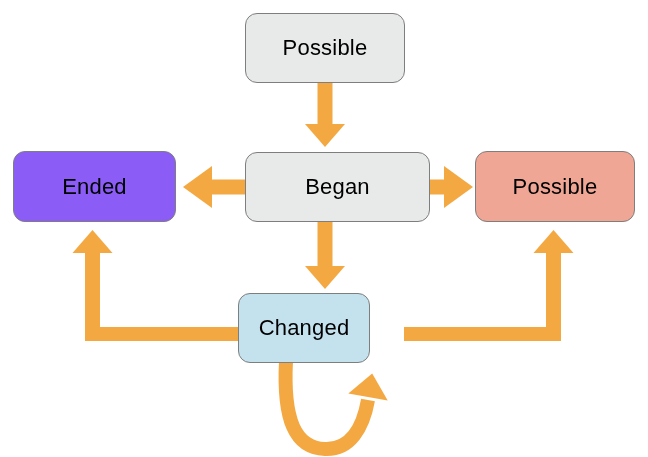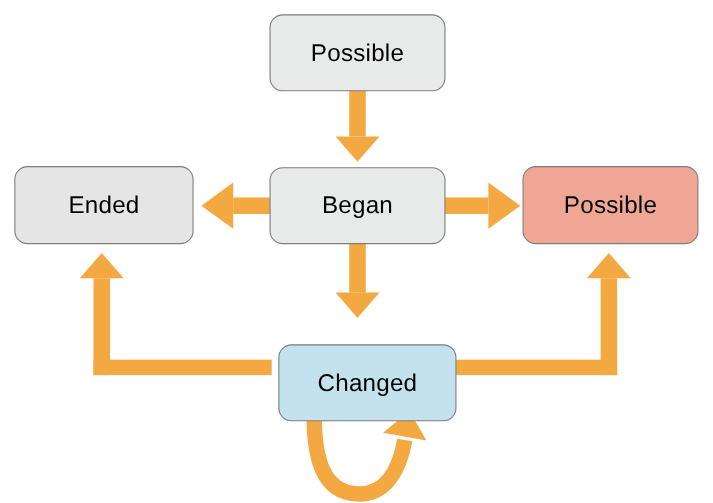--- a/index.html
+++ b/index.html
@@ -26,24 +26,24 @@
     align-items: center;
     justify-content: center;
     box-sizing: border-box;
     border: 1.5px solid #7E7E7E;
     border-radius: 12px;
     font-size: 22px;
     color: #000000;
     letter-spacing: 0.2px;
   }
   .node-possible  { left: 245px; top: 13px;  width: 160px; height: 70px; }
-  .node-began     { left: 245px; top: 152px; width: 160px; height: 70px; }
+  .node-began     { left: 245px; top: 152px; width: 185px; height: 70px; }
   .node-ended     { left: 13px;  top: 151px; width: 163px; height: 71px; }
   .node-cancelled { left: 475px; top: 151px; width: 160px; height: 71px; }
-  .node-changed   { left: 253px; top: 293px; width: 162px; height: 70px; margin-top: 20px; }
+  .node-changed   { left: 238px; top: 293px; width: 132px; height: 70px; }
 </style>
 </head>
 <body>
 
 <div class="canvas">
 
   <svg class="arrows" viewBox="0 0 648 457" xmlns="http://www.w3.org/2000/svg">
 
     <g>
       <rect class="arr" x="317.5" y="80" width="15" height="44"></rect>
@@ -84,21 +84,21 @@
   </svg>
 
   <div class="node node-possible" style="background-color: rgb(232, 233, 233);">
     <span>Possible</span>
   </div>
 
   <div class="node node-began" style="background-color: rgb(232, 233, 233);">
     <span>Began</span>
   </div>
 
-  <div class="node node-ended" style="background-color: #e5e5e5; align-items: center;">
+  <div class="node node-ended" style="background-color: #8b5cf6; align-items: center;">
     <span>Ended</span>
   </div>
 
   <div class="node node-cancelled" style="background-color: rgb(240, 166, 149);">
     <span>Possible</span>
   </div>
 
   <div class="node node-changed" style="background-color: rgb(196, 226, 238);">
     <span>Changed</span>
   </div>

